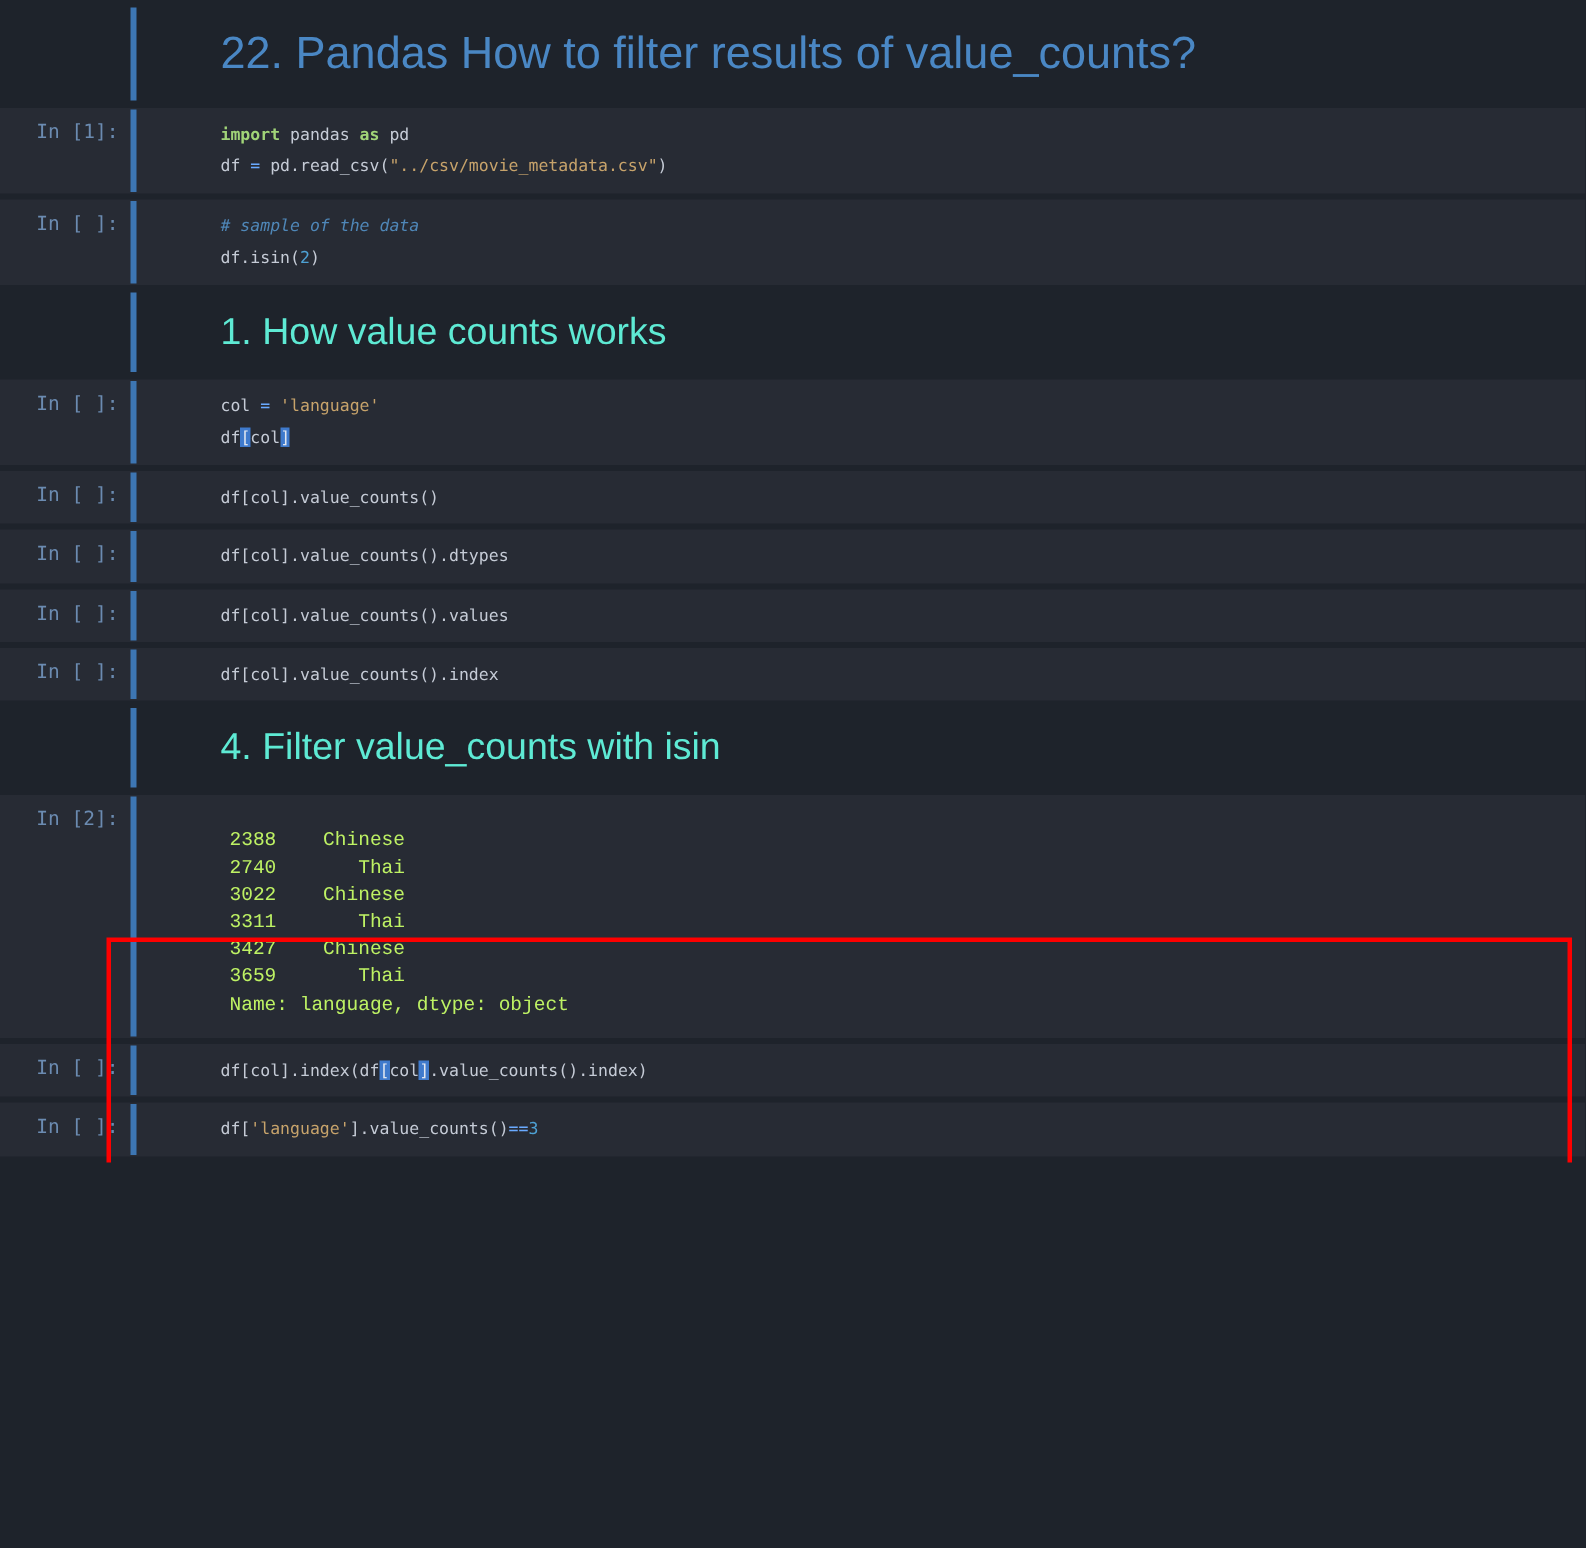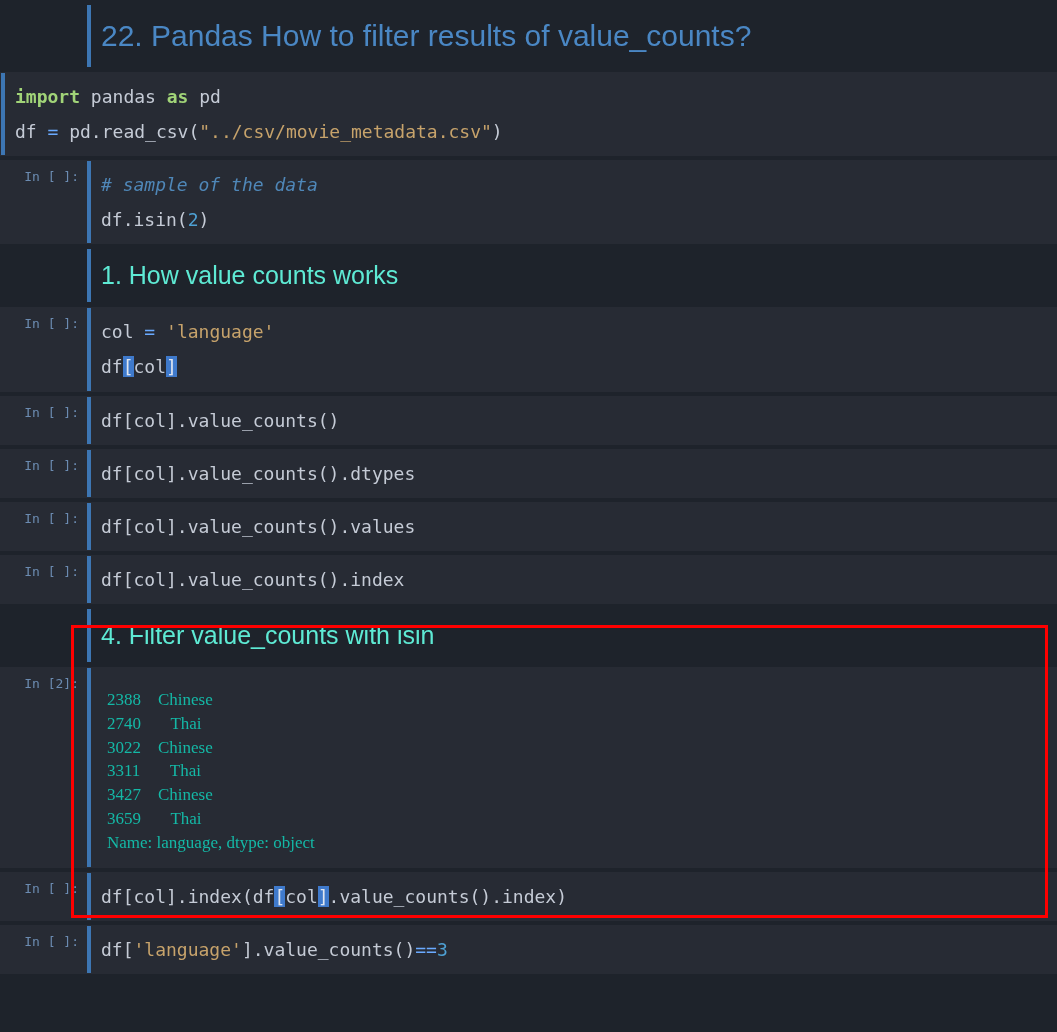--- a/index.html
+++ b/index.html
@@ -31,50 +31,51 @@
     width: 4px;
     flex-shrink: 0;
     background: #3d76b3;
     margin-right: 10px;
   }
   .md-cell .gutter { background: #3d76b3; }
   .content {
     flex: 1;
     padding: 6px 8px 6px 0;
     overflow: hidden;
+    margin-left: 46px;
   }
   .md-h1 {
     font-size: 30px;
     font-weight: 500;
     color: #4a87c4;
     padding: 8px 0;
   }
   .md-h2 {
     font-size: 25px;
     font-weight: 500;
     color: #5eead4;
     padding: 6px 0;
   }
   pre.code {
     font-family: "DejaVu Sans Mono", Menlo, Consolas, monospace;
-    font-size: 18px;
+    font-size: 11px;
     line-height: 1.95;
     white-space: pre;
     color: #c5cbd6;
     overflow-x: auto;
   }
   pre.code::-webkit-scrollbar { height: 10px; }
   pre.code::-webkit-scrollbar-track { background: #2a2f38; }
   pre.code::-webkit-scrollbar-thumb { background: #5a606c; }
   pre.output {
-    font-family: Liberation Serif, serif;
-    font-size: 17px;
+    font-family: Liberation Mono, monospace;
+    font-size: 13px;
     line-height: 1.4;
     white-space: pre;
-    color: #14b8a6;
+    color: #bef264;
     padding: 6px 0 6px 6px;
     margin-top: 8px;
   }
   .kw-strong { color: #a1d478; font-weight: bold; }
   .as { color: #a1d478; font-weight: bold; }
   .op-eq { color: #6aaaff; }
   .str { color: #c7a36b; }
   .num { color: #4ea1d4; }
   .cmt { color: #4f87b8; font-style: italic; text-align: center; }
   .bracket-hl { background: #3f7acc; color: #e0e6f0; }
@@ -99,20 +100,21 @@
 
   <div class="cell md-cell">
     <div class="prompt-col"></div>
     <div class="gutter"></div>
     <div class="content">
       <div class="md-h1">22. Pandas How to filter results of value_counts?</div>
     </div>
   </div>
 
   <div class="cell code-cell">
+    <div class="prompt-col">In [1]:</div>
     <div class="gutter"></div>
     <div class="content">
 <pre class="code"><span class="kw-strong">import</span><span> pandas </span><span class="as">as</span><span> pd</span>
 <span>df </span><span class="op-eq">=</span><span> pd.read_csv(</span><span class="str">"../csv/movie_metadata.csv"</span><span>)</span></pre>
     </div>
   </div>
 
   <div class="cell code-cell">
     <div class="prompt-col">In [ ]:</div>
     <div class="gutter"></div>

